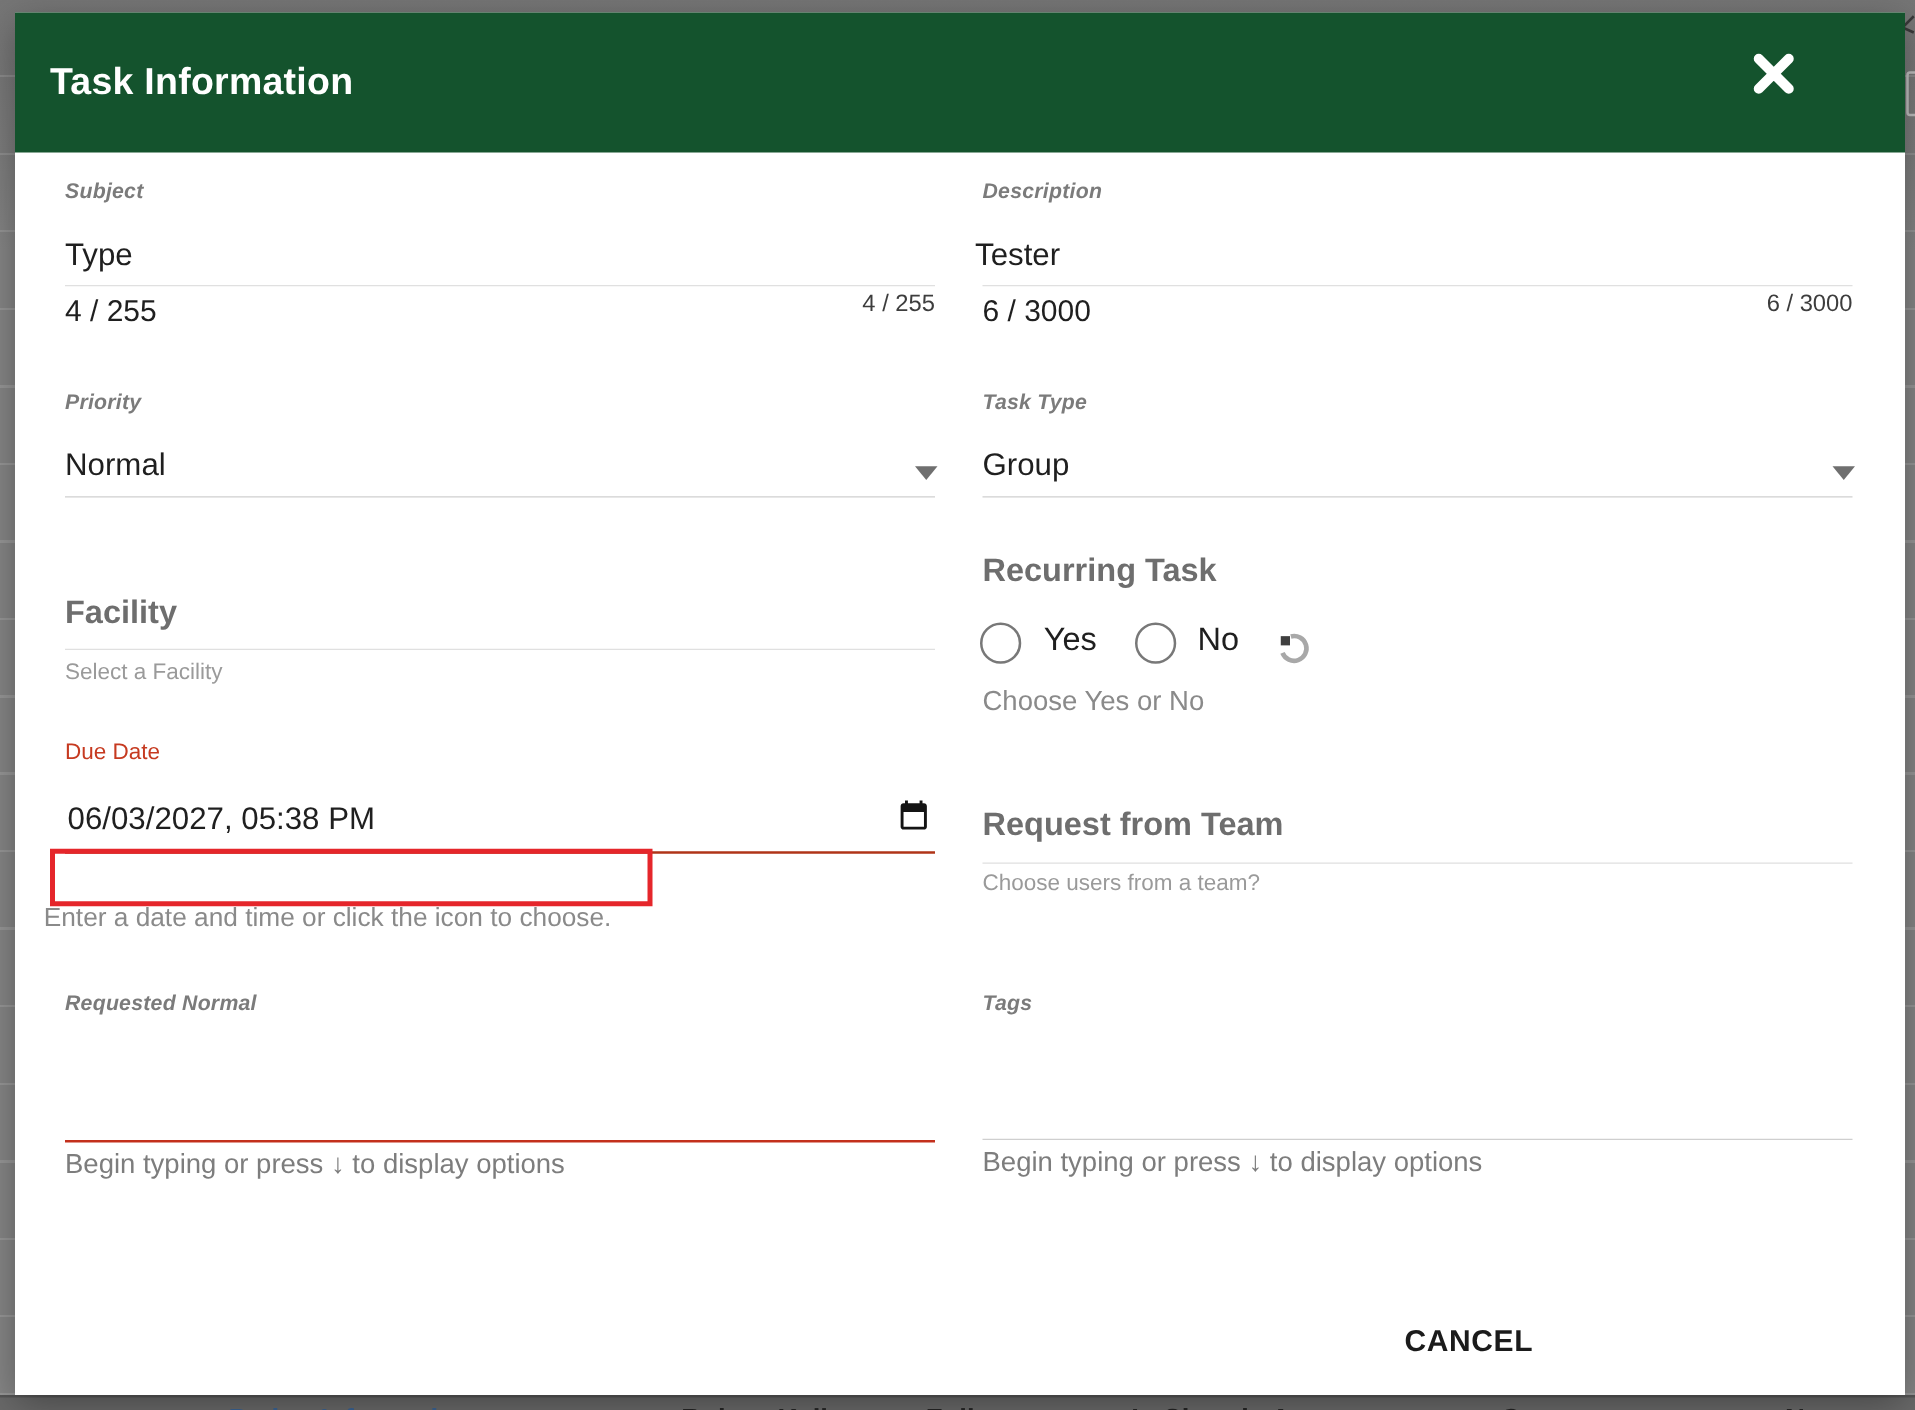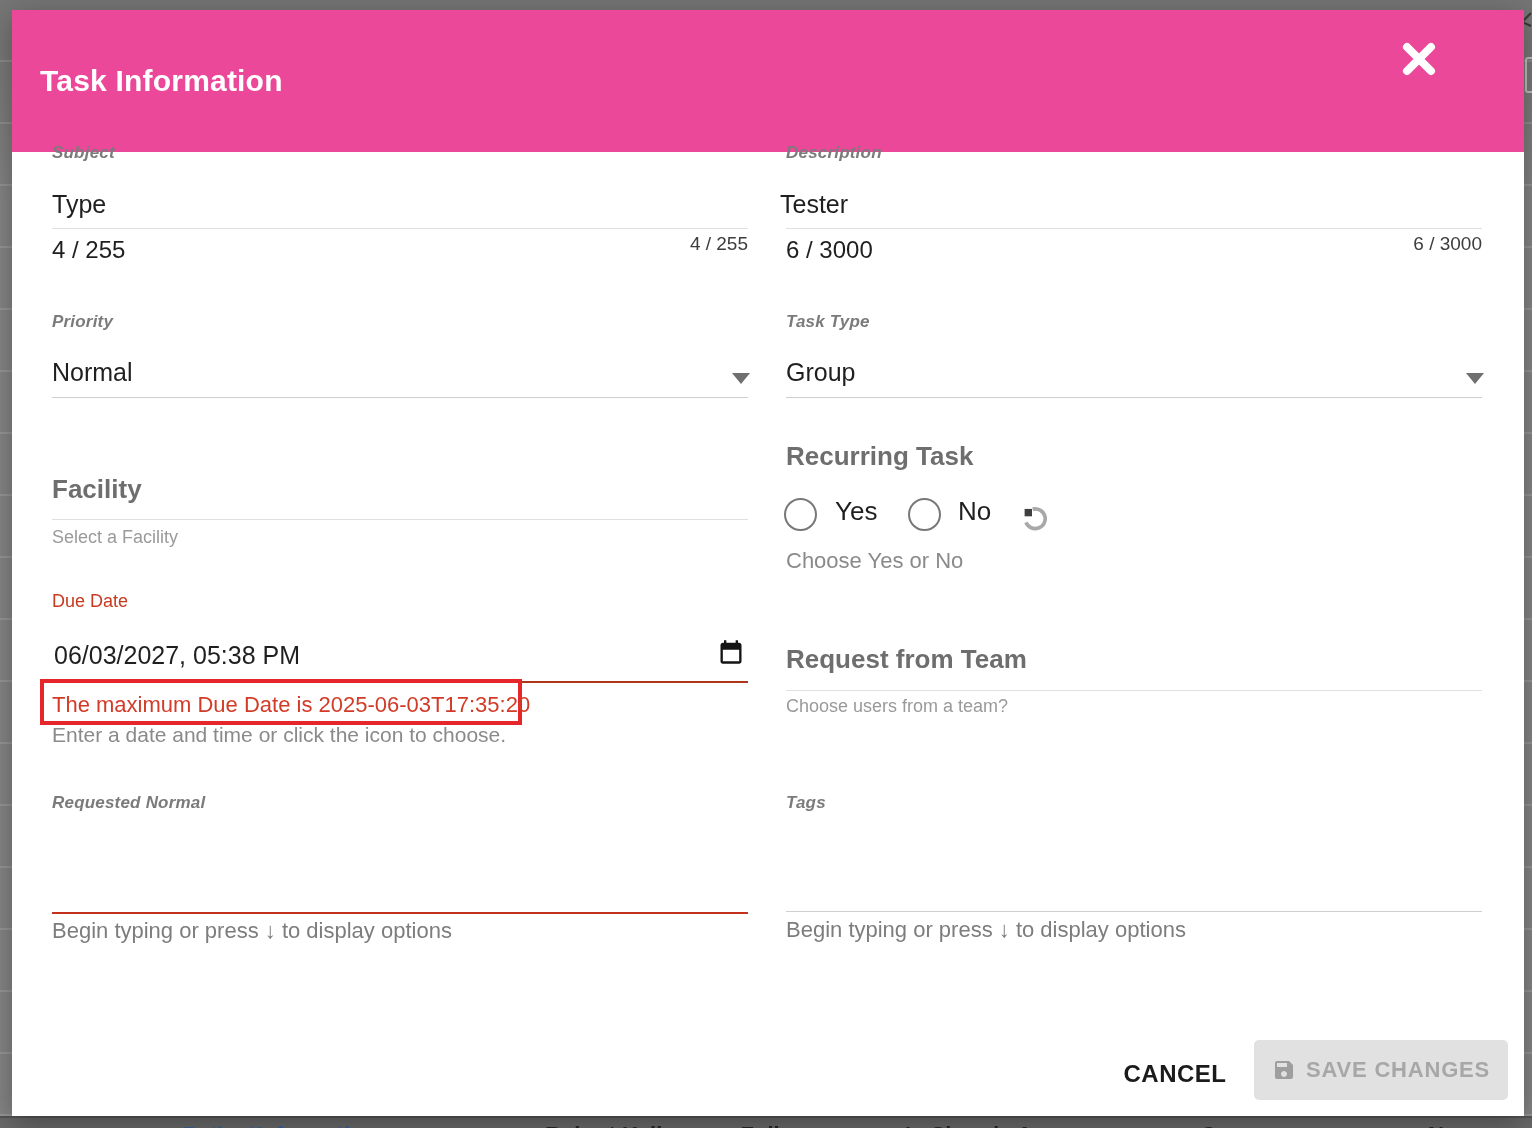--- a/index.html
+++ b/index.html
@@ -18,22 +18,22 @@
   
   .bottom-row { position:absolute; left:0; top:1116px; width:1532px; height:12px;
     background:#6a6a6a; border-top:2px solid #565656; overflow:visible; }
   .bg-cell { position:absolute; top:4px; font-size:22px; font-weight:700; color:#262626; white-space:nowrap; }
   .bg-link { color:#3a6496; }
   .c1{left:183px;} .c2{left:545px;} .c3{left:905px;} .c4{left:1200px;} .c5{left:1428px;}
 
   
   .modal { position:absolute; left:12px; top:10px; width:1512px; height:1106px;
     background:#ffffff; box-shadow:0 8px 30px rgba(0,0,0,.35); }
-  .modal-header { position:absolute; left:0; top:0; width:1512px; height:142px;
-    background:#ec4899; display:flex; align-items:center; }
+  .modal-header { position:absolute; left:0; top:0; width:1512px; height:112px;
+    background:#14532d; display:flex; align-items:center; }
   .modal-title { color:#ffffff; font-size:30px; font-weight:700; margin-left:28px; letter-spacing:.2px; }
   .close-btn { position:absolute; right:86px; top:30px; width:38px; height:38px; cursor:pointer; }
 
   .lbl { position:absolute; font-size:17px; font-weight:700; color:#7b7b7b; letter-spacing:.2px;font-style:italic; }
   .heading { position:absolute; font-size:26px; font-weight:700; color:#6e6e6e; }
   .value { position:absolute; font-size:25px; color:#1f1f1f; }
   .counter-big { position:absolute; font-size:24px; color:#1f1f1f; }
   .counter-small { position:absolute; font-size:19px; color:#3d3d3d; }
   .placeholder { position:absolute; font-size:18px; color:#9a9a9a; }
   .hint { position:absolute; font-size:21px; color:#8a8a8a; }
@@ -137,38 +137,29 @@
 
   <span class="due-label" style="left:40px; top:581px;">Due Date</span>
   <span class="value" style="left:42px; top:631px;">06/03/2027, 05:38 PM</span>
   <span class="icon-abs" style="left:705px; top:628px;">
     <svg width="28" height="28" viewBox="0 0 24 24">
         <path fill="#141414" d="M19 4h-1V2h-2v2H8V2H6v2H5c-1.1 0-2 .9-2 2v14c0 1.1.9 2 2 2h14c1.1 0 2-.9 2-2V6c0-1.1-.9-2-2-2zm0 16H5V10h14v10z"></path>
       </svg>
   </span>
   <div class="due-underline" style="left:40px; top:671px;"></div>
   <div class="annotation-box"></div>
-  <span class="error-text" style="left:40px; top:682px;">The maximum Due Date is 2025-06-03T17:35:20</span>
-  <span class="hint" style="left:40px; top:713px;">Enter a date and time or click the icon to choose.</span>
+  <span class="hint" style="left:23px; top:713px;">Enter a date and time or click the icon to choose.</span>
 
   <span class="heading" style="left:774px; top:634px;">Request from Team</span>
   <div class="divider" style="left:774px; top:680px;"></div>
   <span class="placeholder" style="left:774px; top:686px;">Choose users from a team?</span>
 
   <span class="lbl" style="left:40px; top:783px;">Requested Normal</span>
   <div class="red-underline" style="left:40px; top:902px;"></div>
   <span class="hint" style="left:40px; top:908px; font-size:22px; color:#7d7d7d;">Begin typing or press ↓ to display options</span>
 
   <span class="lbl" style="left:774px; top:783px;">Tags</span>
   <div class="divider mid" style="left:774px; top:901px;"></div>
   <span class="hint" style="left:774px; top:907px; font-size:22px; color:#7d7d7d;">Begin typing or press ↓ to display options</span>
 
   <button class="cancel-btn">CANCEL</button>
-  <button class="save-btn" disabled="">
-    <span style="display:flex;">
-      <svg width="24" height="24" viewBox="0 0 24 24">
-          <path fill="#9e9e9e" d="M17 3H5c-1.11 0-2 .9-2 2v14c0 1.1.89 2 2 2h14c1.1 0 2-.9 2-2V7l-4-4zm-5 16c-1.66 0-3-1.34-3-3s1.34-3 3-3 3 1.34 3 3-1.34 3-3 3zm3-10H5V5h10v4z"></path>
-        </svg>
-    </span>
-    <span>SAVE CHANGES</span>
-  </button>
 
 </div>
 
 </body></html>

